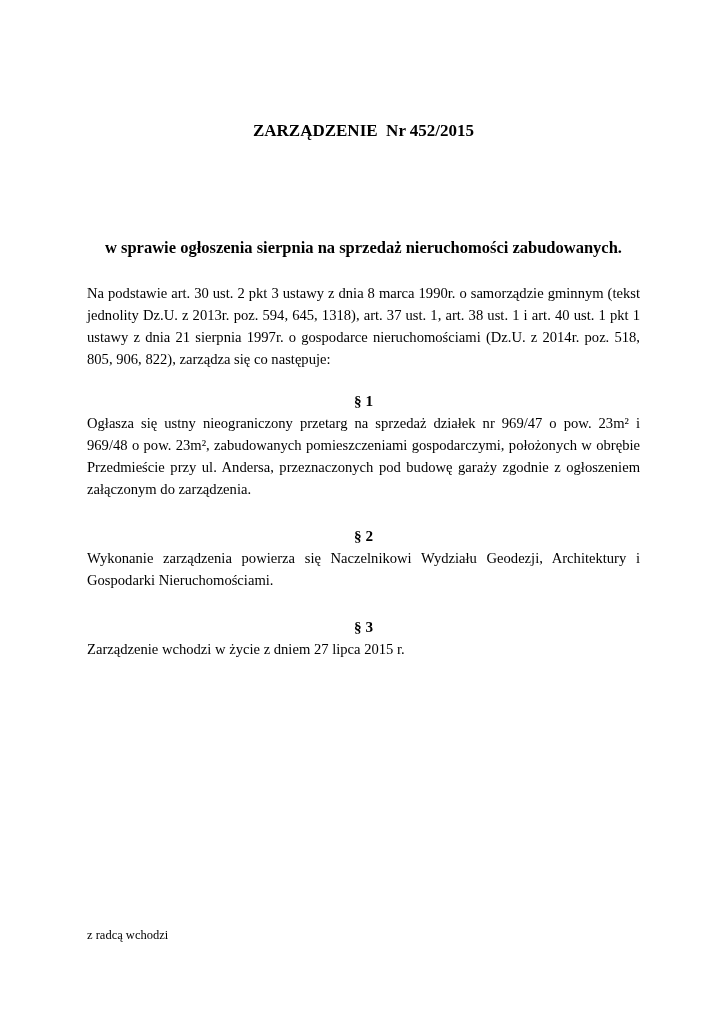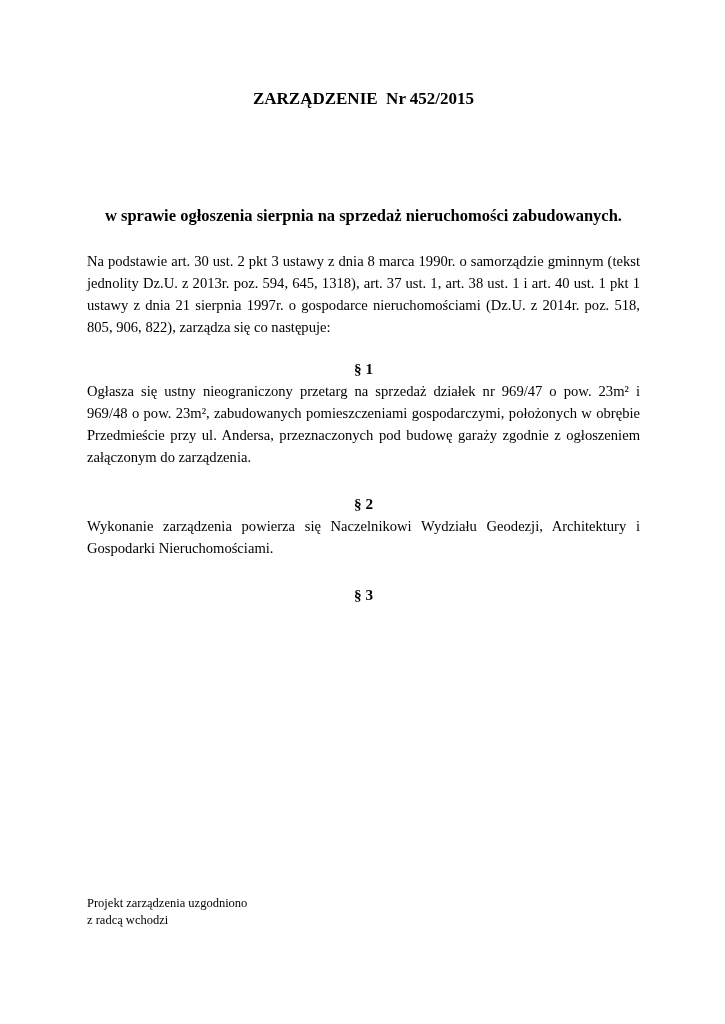--- a/index.html
+++ b/index.html
@@ -9,21 +9,21 @@
   }
   .page {
     position: relative;
     width: 725px;
     height: 1024px;
     background: #ffffff;
     color: #000000;
     font-family: "Liberation Serif", "DejaVu Serif", serif;
     overflow: hidden;
   }
-  .abs { position: absolute; }
+  .abs { position: absolute; margin-top: 32px; }
 
   
   .title-block {
     top: 84px;
     left: 87px;
     width: 553px;
     text-align: center;
   }
   .title-line {
     font-weight: bold;
@@ -88,20 +88,20 @@
   <div class="abs body-block">
     <p class="para">Na podstawie art. 30 ust. 2 pkt 3 ustawy z dnia 8 marca 1990r. o samorządzie gminnym (tekst jednolity Dz.U. z 2013r. poz. 594, 645, 1318), art. 37 ust. 1, art. 38 ust. 1 i art. 40 ust. 1 pkt 1 ustawy z dnia 21 sierpnia 1997r. o gospodarce nieruchomościami (Dz.U. z 2014r. poz. 518, 805, 906, 822), zarządza się co następuje:</p>
 
     <div class="sec-head mt20">§ 1</div>
     <p class="para">Ogłasza się ustny nieograniczony przetarg na sprzedaż działek nr 969/47 o pow. 23m² i 969/48 o pow. 23m², zabudowanych pomieszczeniami gospodarczymi, położonych w obrębie Przedmieście przy ul. Andersa, przeznaczonych pod budowę garaży zgodnie z ogłoszeniem załączonym do zarządzenia.</p>
 
     <div class="sec-head mt25">§ 2</div>
     <p class="para">Wykonanie zarządzenia powierza się Naczelnikowi Wydziału Geodezji, Architektury i Gospodarki Nieruchomościami.</p>
 
     <div class="sec-head mt25">§ 3</div>
+    <p class="para">Zarządzenie wchodzi w życie z dniem 27 lipca 2015 r.</p>
   </div>
 
   <div class="abs footer-block">
-    <div>Projekt zarządzenia uzgodniono</div>
     <div>z radcą wchodzi</div>
   </div>
 
 </div>
 
 </body></html>

